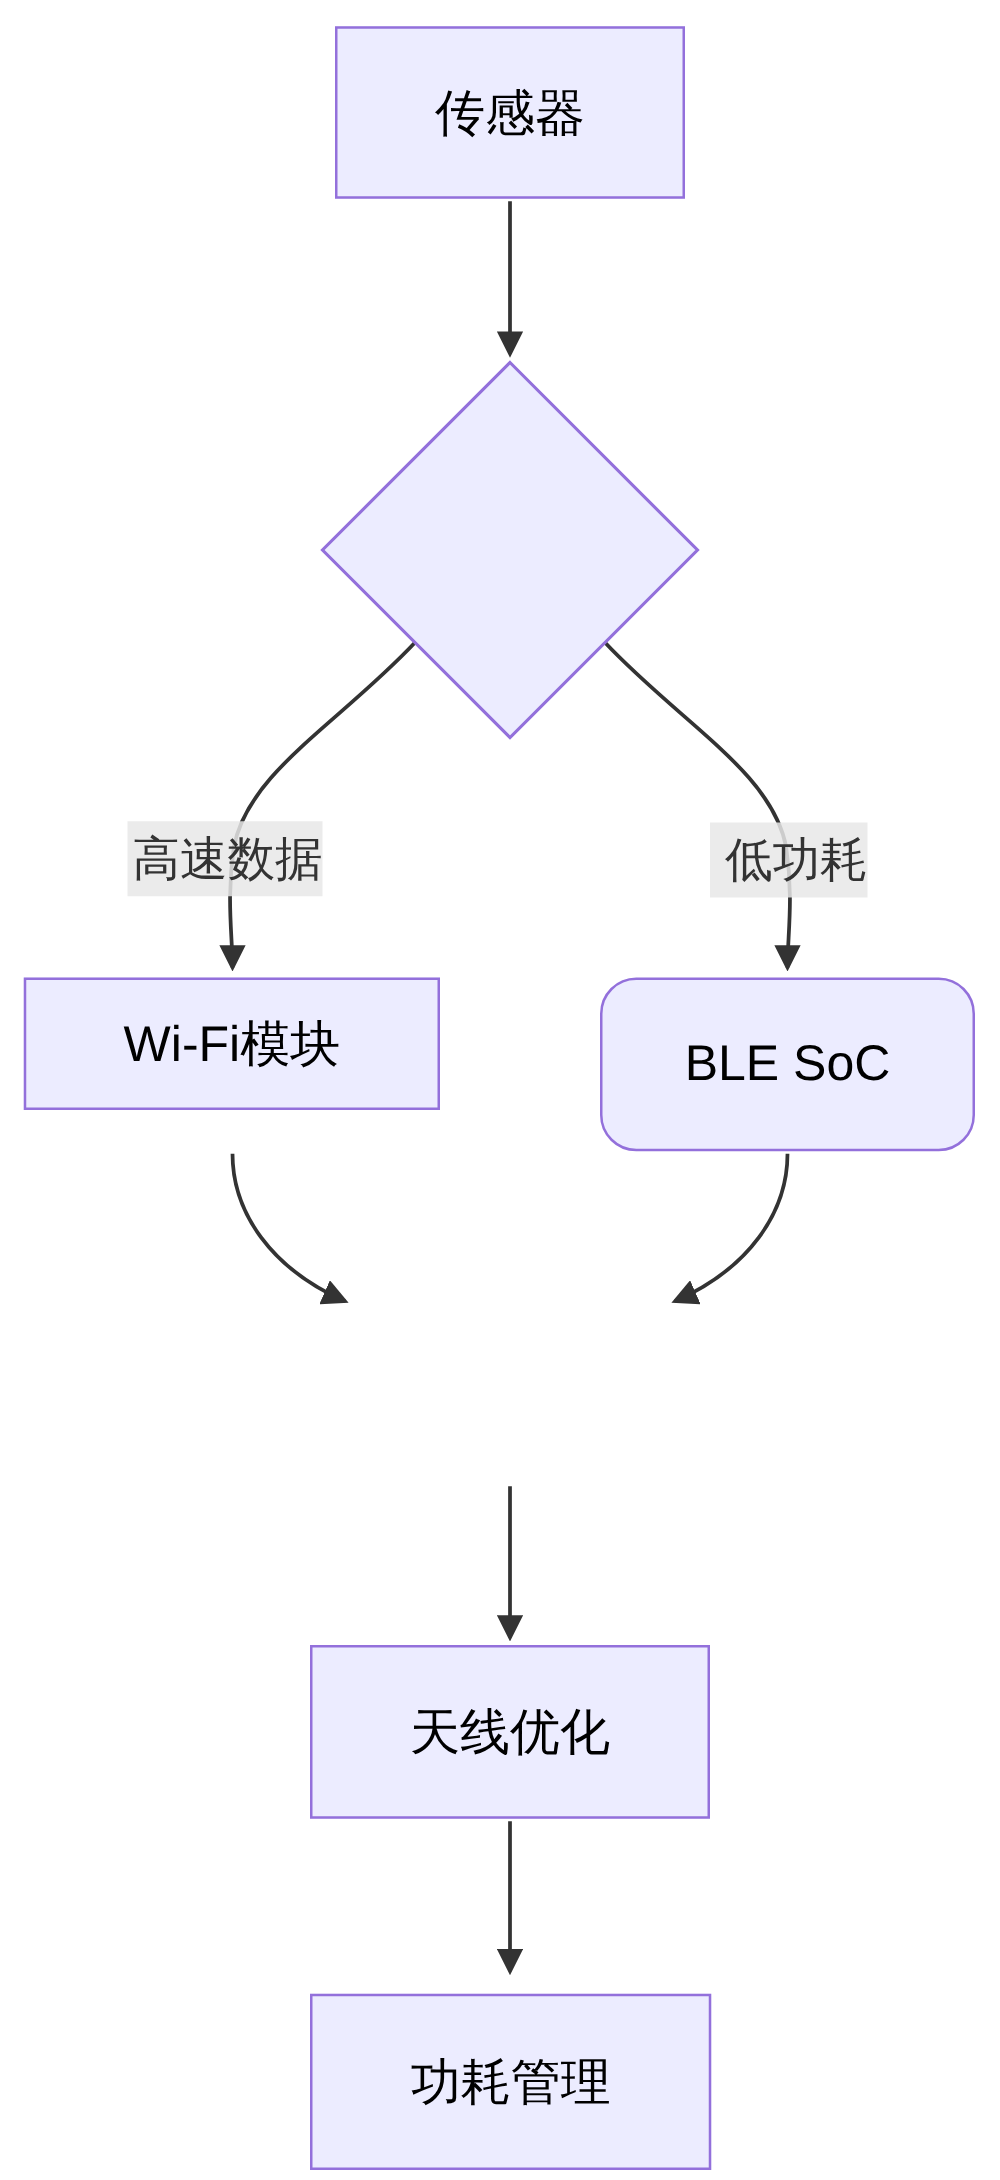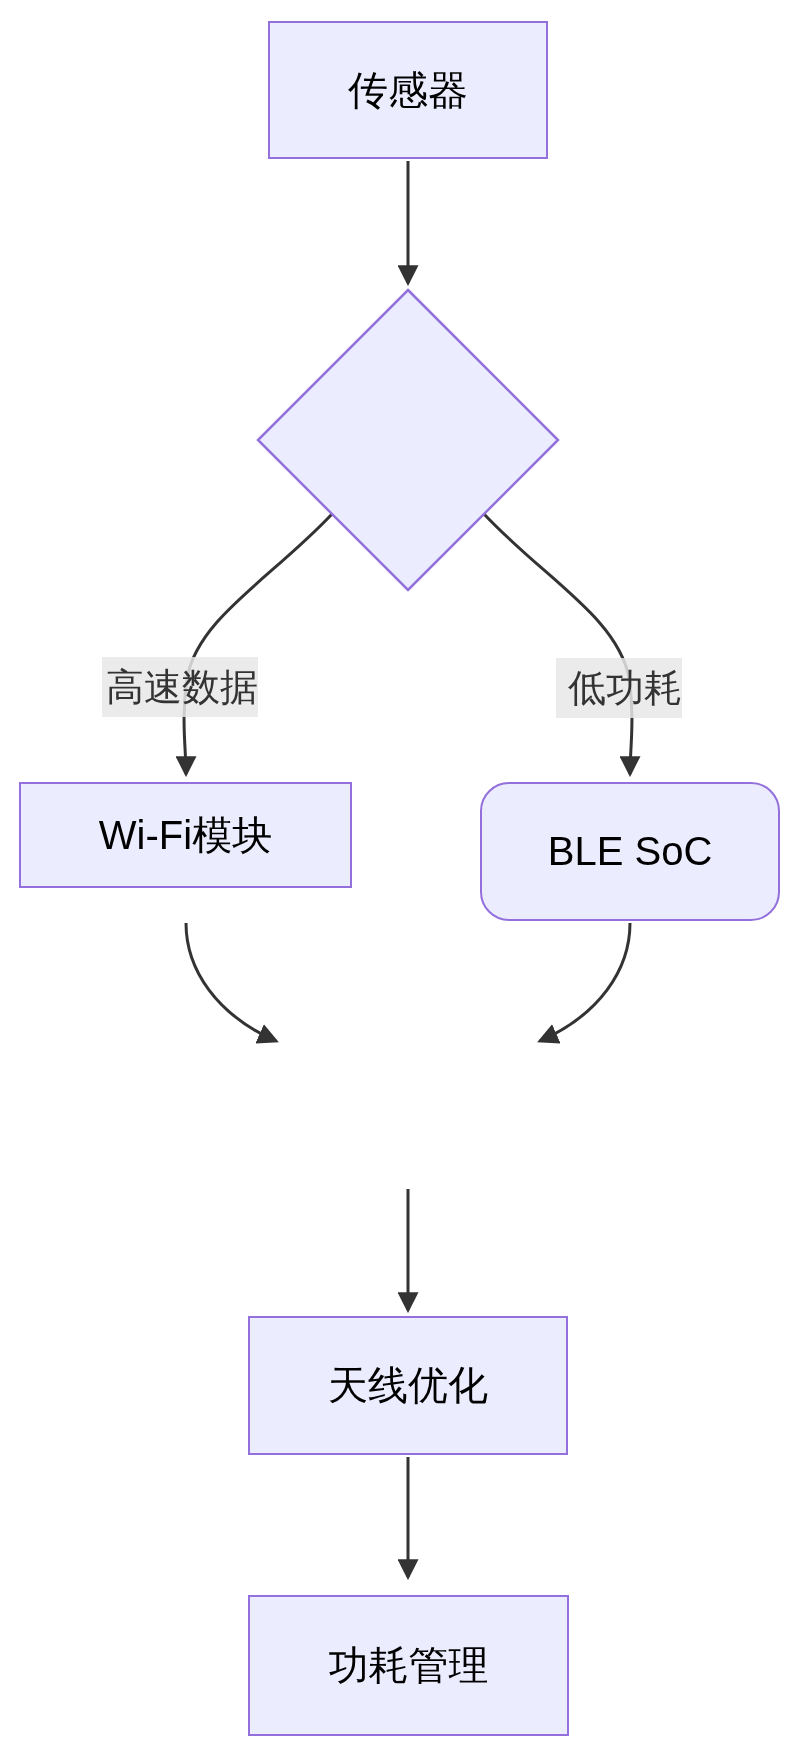--- a/index.html
+++ b/index.html
@@ -93,21 +93,21 @@
   <div class="diamond-node" style="left:256px; top:288px; width:304px; height:304px;">
     <svg width="304" height="304" viewBox="0 0 304 304">
       <polygon points="152,2 302,152 152,302 2,152" fill="#ECECFF" stroke="#9370DB" stroke-width="2.5"></polygon>
     </svg>
   </div>
 
   <div class="edge-label" style="left:102px; top:657px; width:156px; height:60px;">
     <span>高速数据</span>
   </div>
 
-  <div class="edge-label" style="left:556px; top:658px; width:126px; height:60px;">
+  <div class="edge-label" style="left:568px; top:658px; width:126px; height:60px;">
     <span>低功耗</span>
   </div>
 
   <div class="node" style="left:19px; top:782px; width:333px; height:106px;">
     <span class="node-label">Wi-Fi模块</span>
   </div>
 
   <div class="node" style="left:480px; top:782px; width:300px; height:139px;border-radius:29px;">
     <span class="node-label">BLE SoC</span>
   </div>

